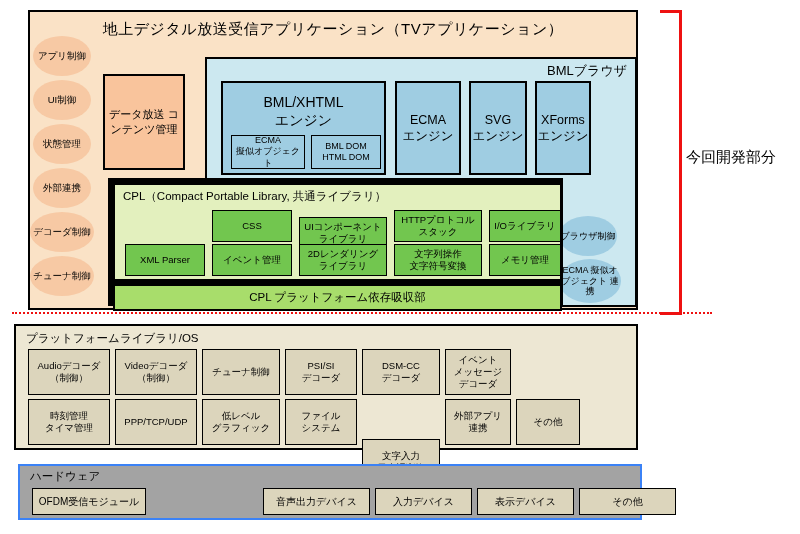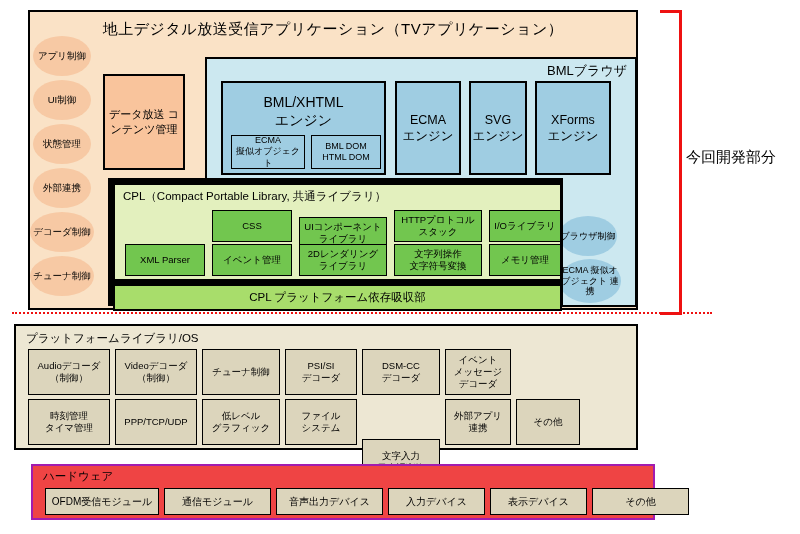--- a/index.html
+++ b/index.html
@@ -82,21 +82,21 @@
     background: #9FCDE2;
     border: 1.5px solid #000;
     display: flex; align-items: center; justify-content: center;
     text-align: center; font-size: 9px; line-height: 1.25;
     white-space: pre-line;
   }
   #sub-ecma  { left: 8px;  top: 52px; width: 74px; height: 34px; }
   #sub-dom   { left: 88px; top: 52px; width: 70px; height: 34px; }
   #engine-ecma   { left: 188px; top: 22px; width: 66px; height: 94px; }
   #engine-svg    { left: 262px; top: 22px; width: 58px; height: 94px; }
-  #engine-xforms { left: 328px; top: 22px; width: 76px; height: 94px; }
+  #engine-xforms { left: 328px; top: 22px; width: 56px; height: 94px; }
 
   #browser-ellipse-1 { left: 352px; top: 157px; }
   #browser-ellipse-2 { left: 352px; top: 200px; width: 62px; height: 44px; }
 
   
   #cpl-outer {
     left: 108px; top: 178px; width: 455px; height: 128px;
     background: #000;
     border: 2px solid #000;
     padding: 3px;
@@ -162,23 +162,23 @@
     background: #DCD5BC;
     border: 1.5px solid #000;
     display: flex; align-items: center; justify-content: center;
     text-align: center; font-size: 9.5px; line-height: 1.25;
     white-space: pre-line;
     height: 44px;
   }
 
   
   #hardware-layer {
-    left: 31px; top: 464px; width: 624px; height: 56px;
-    background: #ef4444;
-    border: 2px solid #a21caf;
+    left: 18px; top: 464px; width: 624px; height: 56px;
+    background: #a3a3a3;
+    border: 2px solid #3b82f6;
   }
   #hardware-title {
     position: absolute; left: 10px; top: 3px; font-size: 11.5px;
   }
   .hw-box {
     position: absolute;
     background: #DCD5BC;
     border: 1.5px solid #000;
     display: flex; align-items: center; justify-content: center;
     text-align: center; font-size: 10px;
@@ -286,18 +286,17 @@
 日本語変換</div>
   <div class="plat-box" style="left:429px; top:73px; width:64px;">外部アプリ
 連携</div>
   <div class="plat-box" style="left:500px; top:73px; width:62px;">その他</div>
 </div>
 
 <div class="abs" id="hardware-layer">
   <div id="hardware-title">ハードウェア</div>
 
   <div class="hw-box" style="left:12px;  width:112px;">OFDM受信モジュール</div>
-  <div class="hw-box" style="left:131px; width:105px;">通信モジュール</div>
   <div class="hw-box" style="left:355px; width:95px;">入力デバイス</div>
   <div class="hw-box" style="left:243px; width:105px;">音声出力デバイス</div>
   <div class="hw-box" style="left:457px; width:95px;">表示デバイス</div>
   <div class="hw-box" style="left:559px; width:95px;">その他</div>
 </div>
 
 </body></html>

